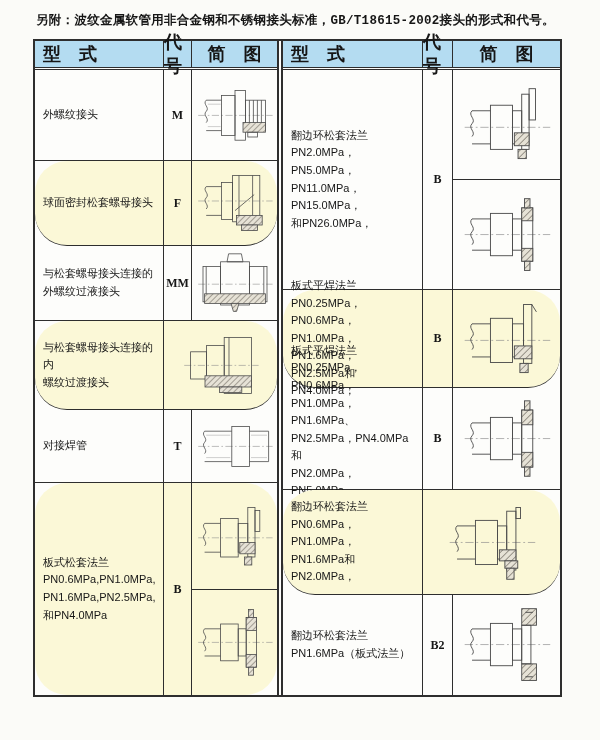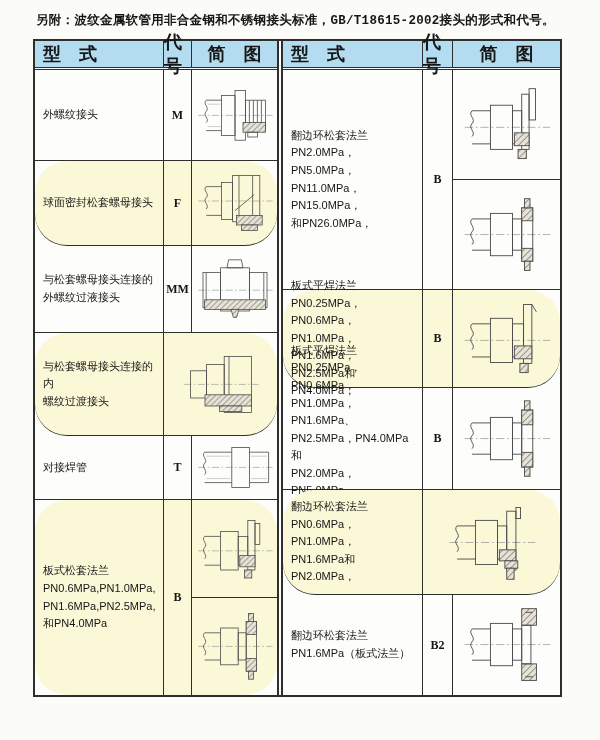--- a/index.html
+++ b/index.html
@@ -114,21 +114,21 @@
             <rect x="47" y="8" width="34" height="58"></rect>
             <line x1="55" y1="8" x2="55" y2="66"></line>
               <line x1="72" y1="8" x2="72" y2="66"></line>
             <line x1="50" y1="52" x2="74" y2="32"></line>
             <rect class="h" x="52" y="58" width="32" height="12"></rect>
             <rect class="h" x="58" y="70" width="20" height="7"></rect>
           </svg>
         </div>
       </div>
 
-      <div class="row" style="height:87px">
+      <div class="row" style="height:75px">
         <div class="cell c-type bR">
           <span class="type-text">与松套螺母接头连接的
 外螺纹过液接头</span>
         </div>
         <div class="cell c-code bR">
           <span class="code-text">MM</span>
         </div>
         <div class="cell c-dia">
           <svg class="dsvg" viewBox="0 0 100 86" width="80">
             <line class="cl" x1="4" y1="44" x2="97" y2="44"></line>
@@ -137,39 +137,39 @@
             <rect x="32" y="16" width="36" height="54"></rect>
             <polygon points="42,6 58,6 60,16 40,16"></polygon>
             <rect x="68" y="22" width="22" height="44"></rect>
             <line x1="86" y1="22" x2="86" y2="66"></line>
             <rect class="h" x="12" y="56" width="76" height="12"></rect>
             <polygon class="h" points="45,68 55,68 52,78 48,78"></polygon>
           </svg>
         </div>
       </div>
 
-      <div class="row hl" style="height:103px">
+      <div class="row hl" style="height:89px">
         <div class="cell c-type bR">
           <span class="type-text">与松套螺母接头连接的内
 螺纹过渡接头</span>
         </div>
         <div class="cell c-dia">
           <svg class="dsvg" viewBox="0 0 100 86" width="80">
             <line class="cl" x1="4" y1="43" x2="97" y2="43"></line>
             <rect x="12" y="26" width="20" height="34"></rect>
             <rect x="32" y="18" width="22" height="50"></rect>
             <rect x="54" y="8" width="34" height="70"></rect>
             <line x1="60" y1="8" x2="60" y2="78"></line>
             <rect class="h" x="30" y="56" width="58" height="14"></rect>
             <rect class="h" x="48" y="70" width="28" height="7"></rect>
           </svg>
         </div>
       </div>
 
-      <div class="row" style="height:64px">
+      <div class="row" style="height:73px">
         <div class="cell c-type bR">
           <span class="type-text">对接焊管</span>
         </div>
         <div class="cell c-code bR">
           <span class="code-text">T</span>
         </div>
         <div class="cell c-dia">
           <svg class="dsvg" viewBox="0 0 100 86" width="80">
             <line class="cl" x1="4" y1="43" x2="97" y2="43"></line>
             <path d="M12 24 c-5 5 5 9 0 14 c-5 5 5 9 0 14"></path>

